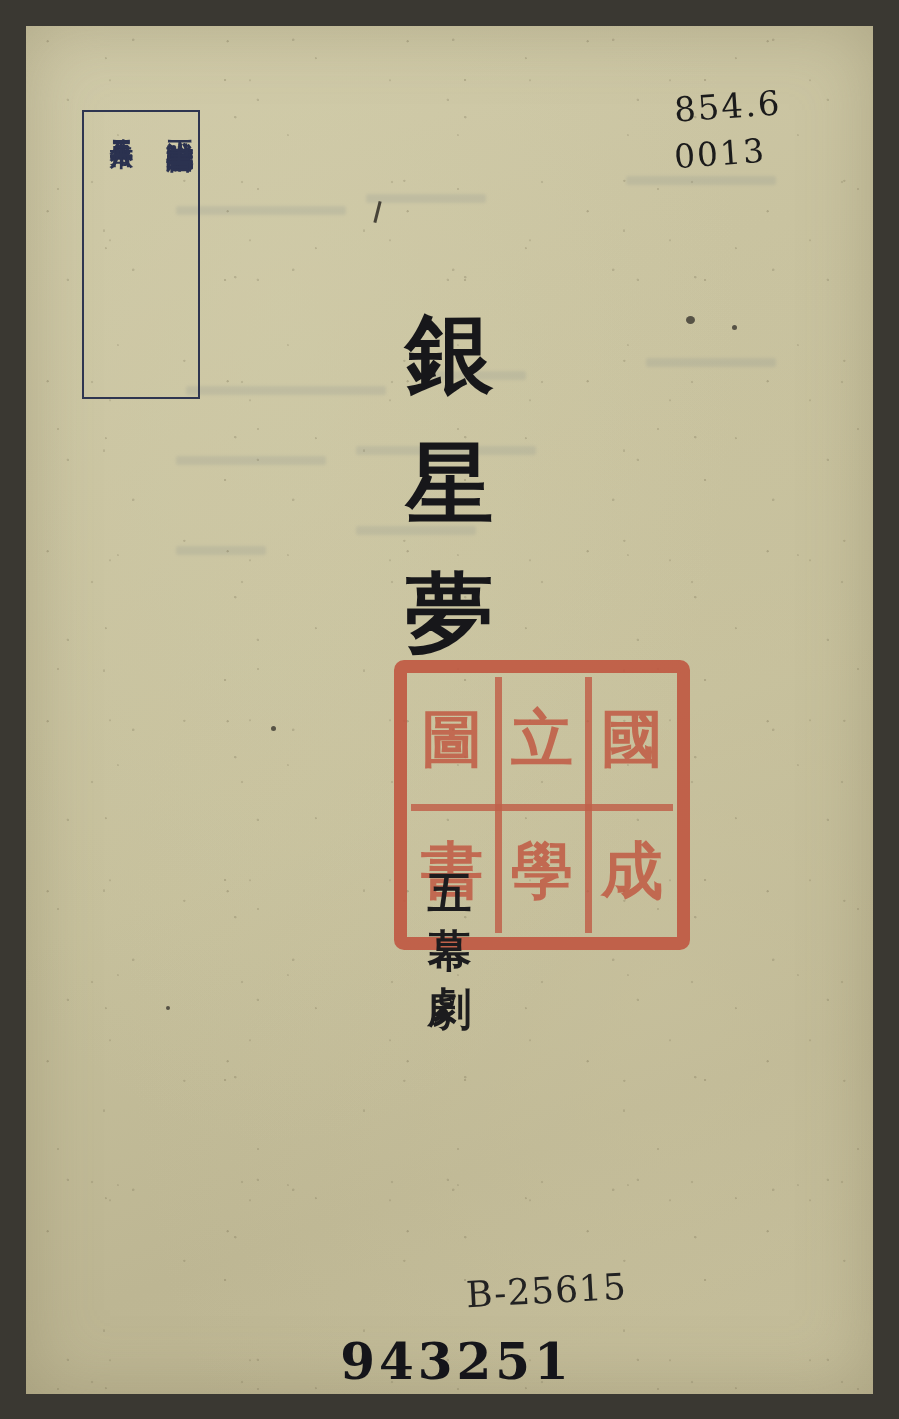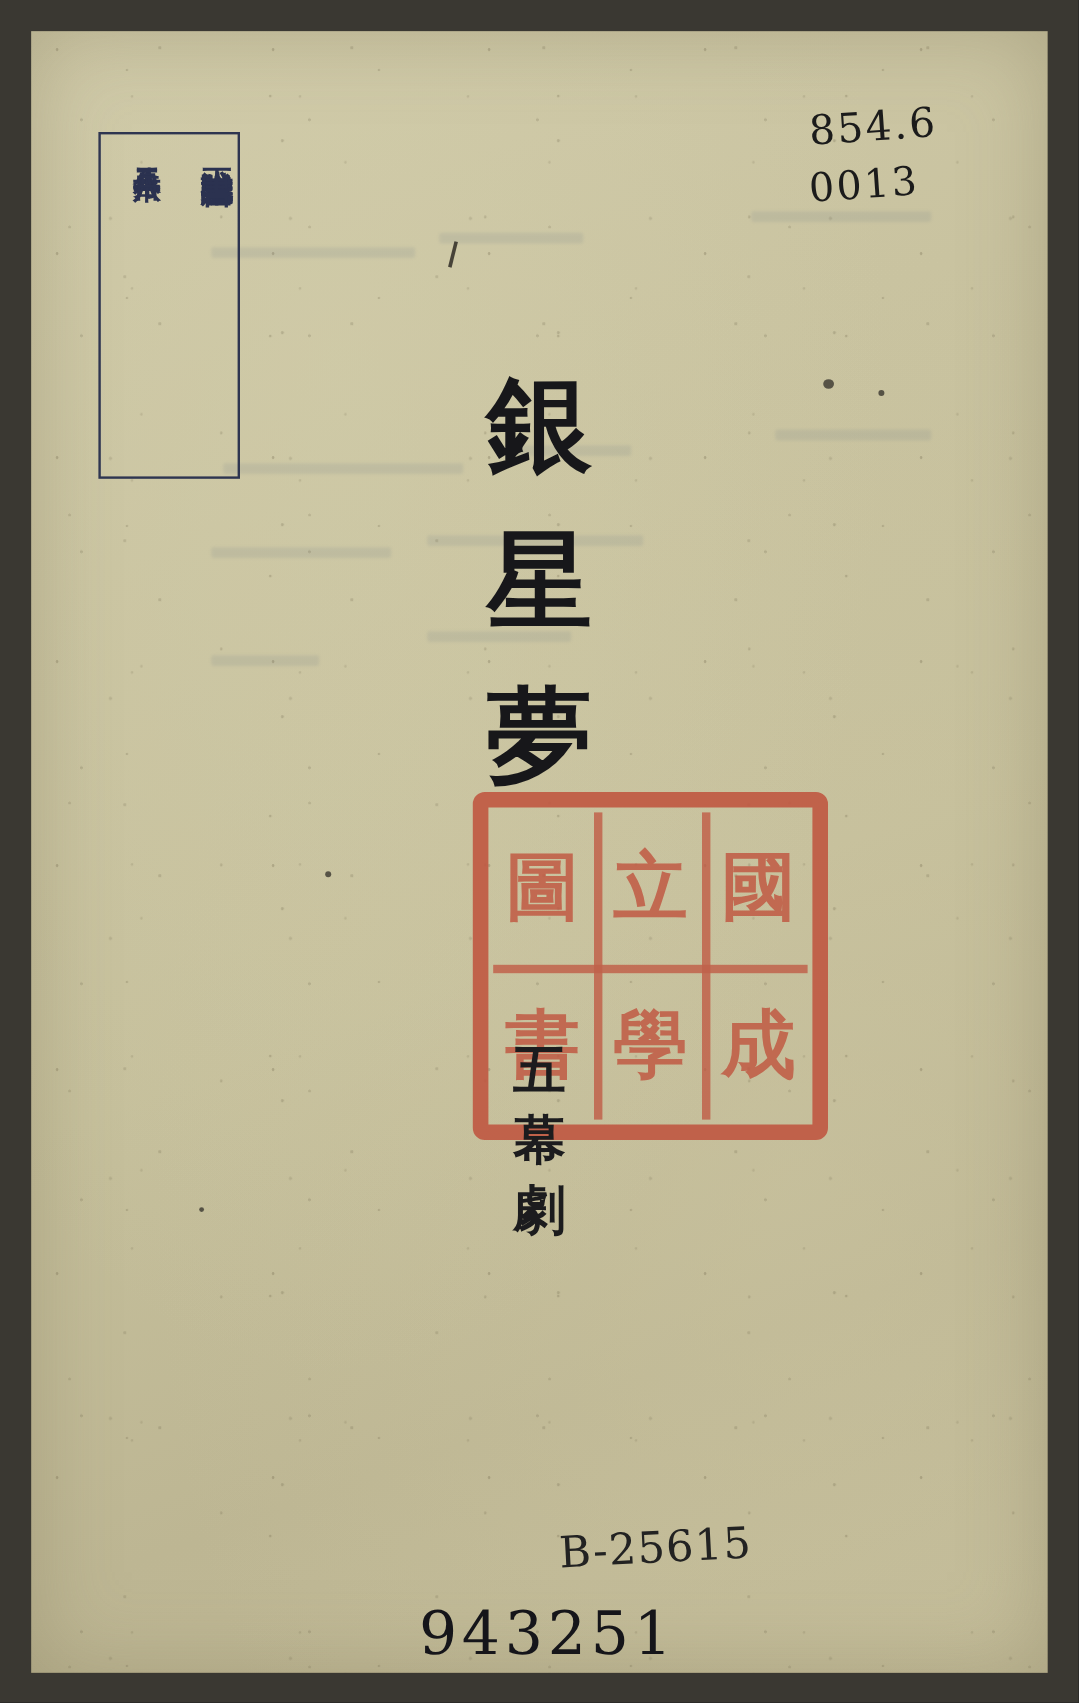--- a/index.html
+++ b/index.html
@@ -188,20 +188,21 @@
   
   .accession {
     position: absolute;
     left: 14px; right: 0;
     top: 1306px;
     text-align: center;
     font-family: "DejaVu Serif", serif;
     font-size: 50px;
     letter-spacing: 4px;
     color: #15151a;
+    font-weight: bold;
   }
   
   .mark {
     position: absolute;
     background: #2a2722;
     border-radius: 50%;
     opacity: 0.72;
   }
   .tick {
     position: absolute;

